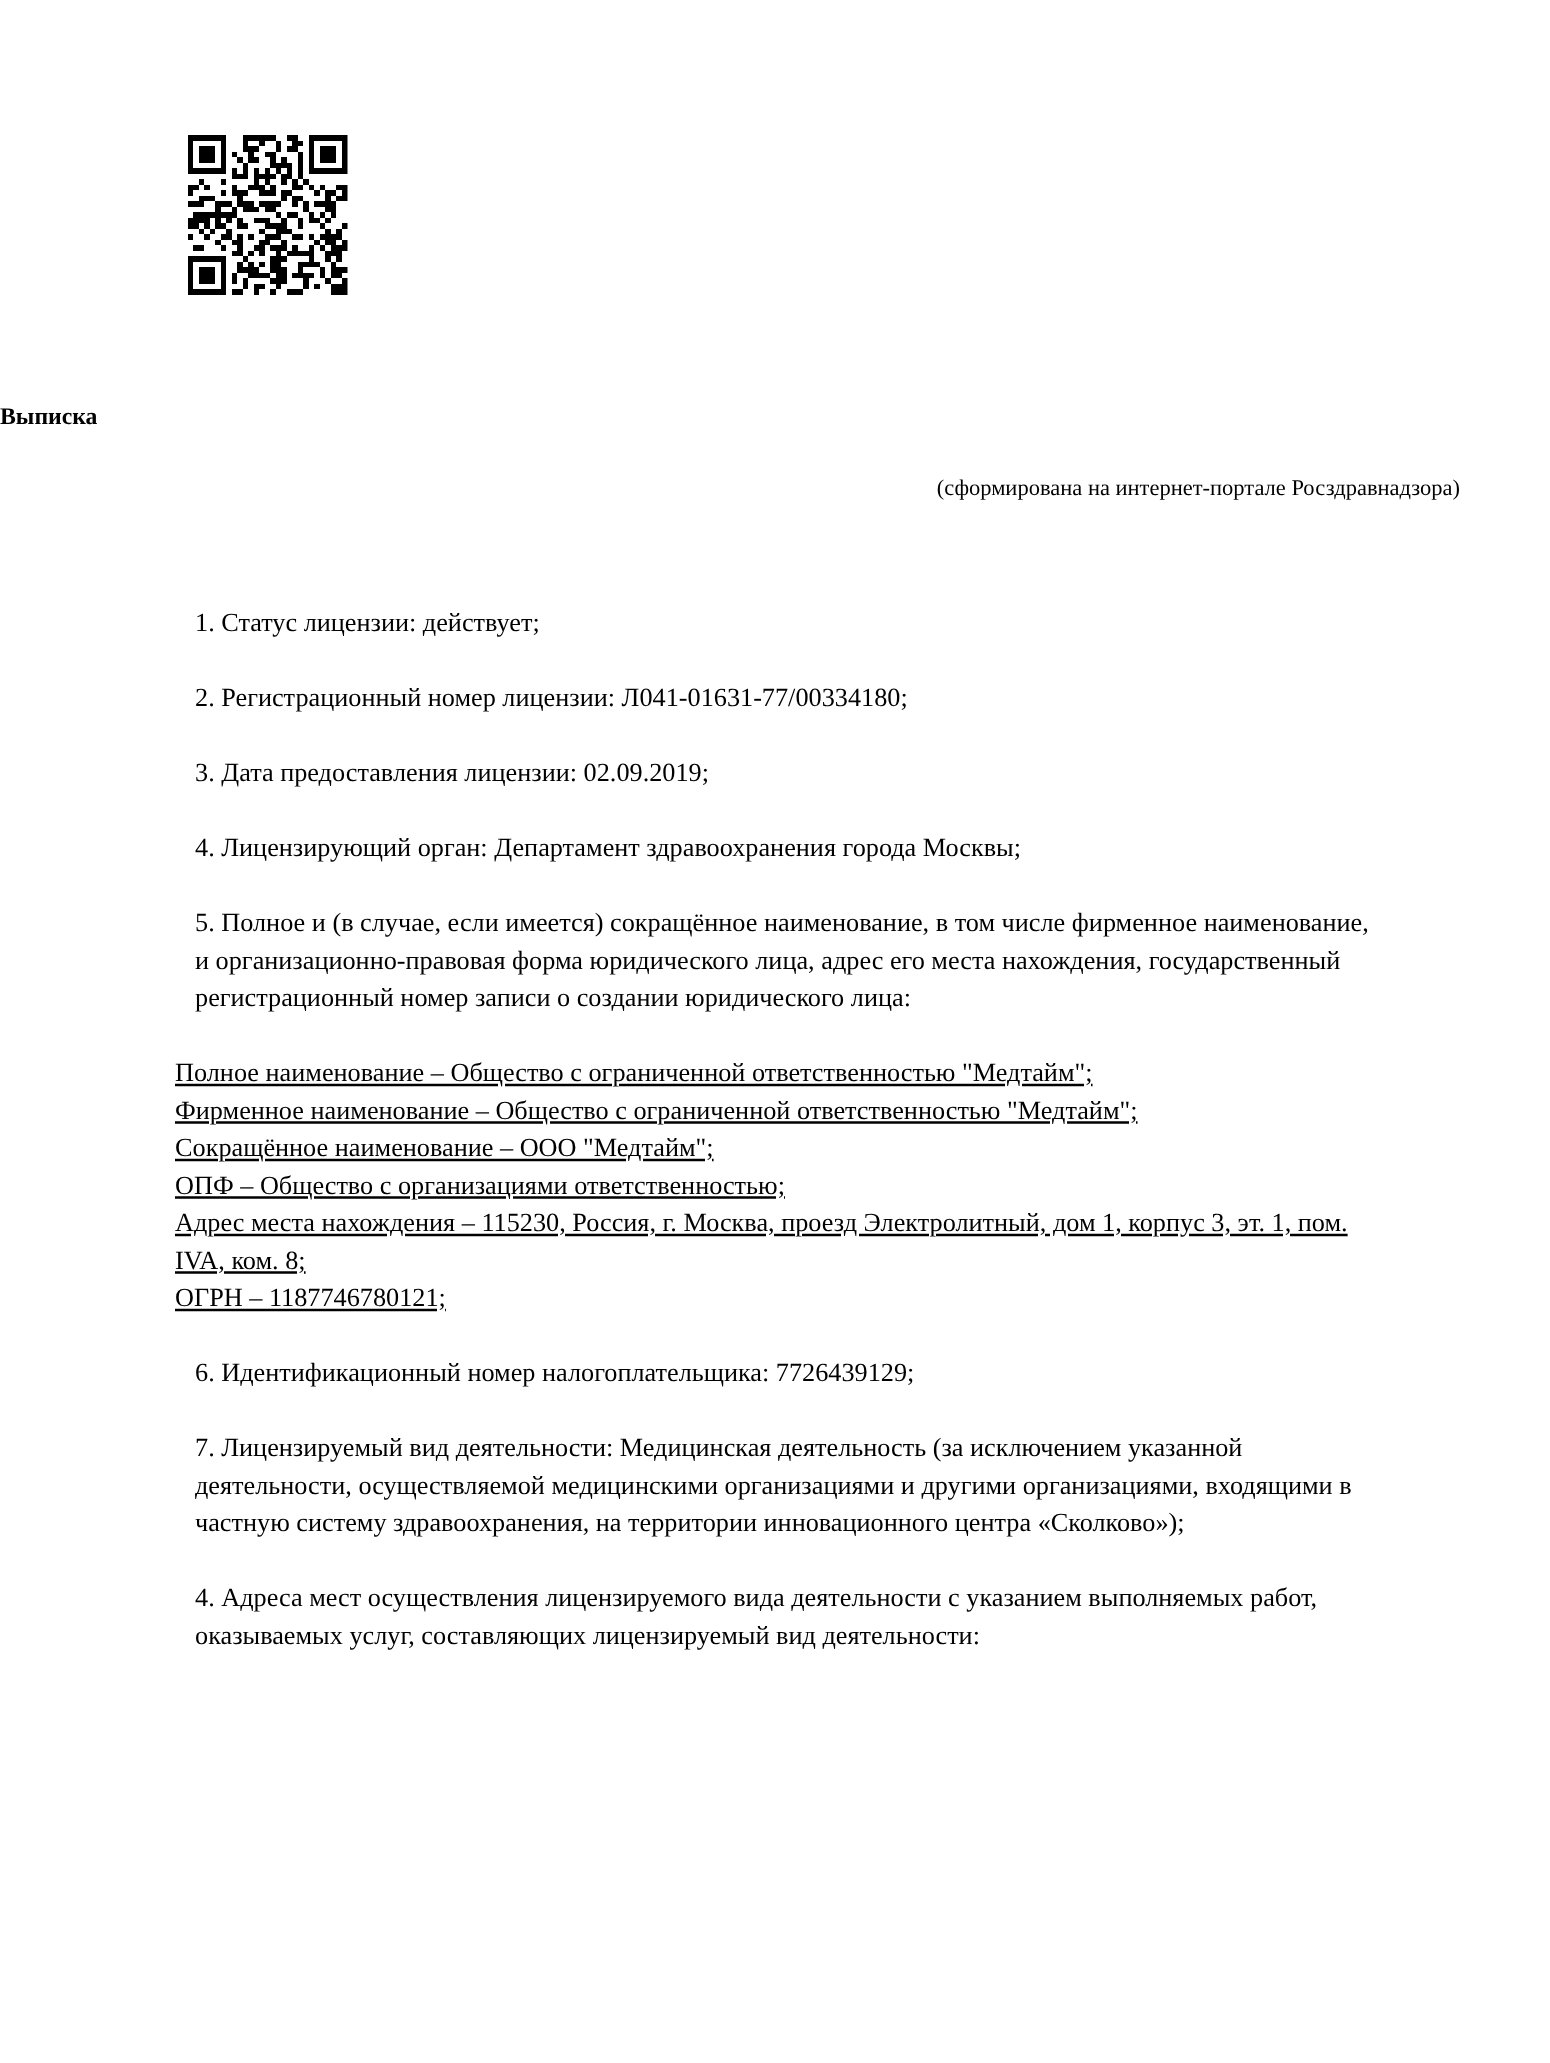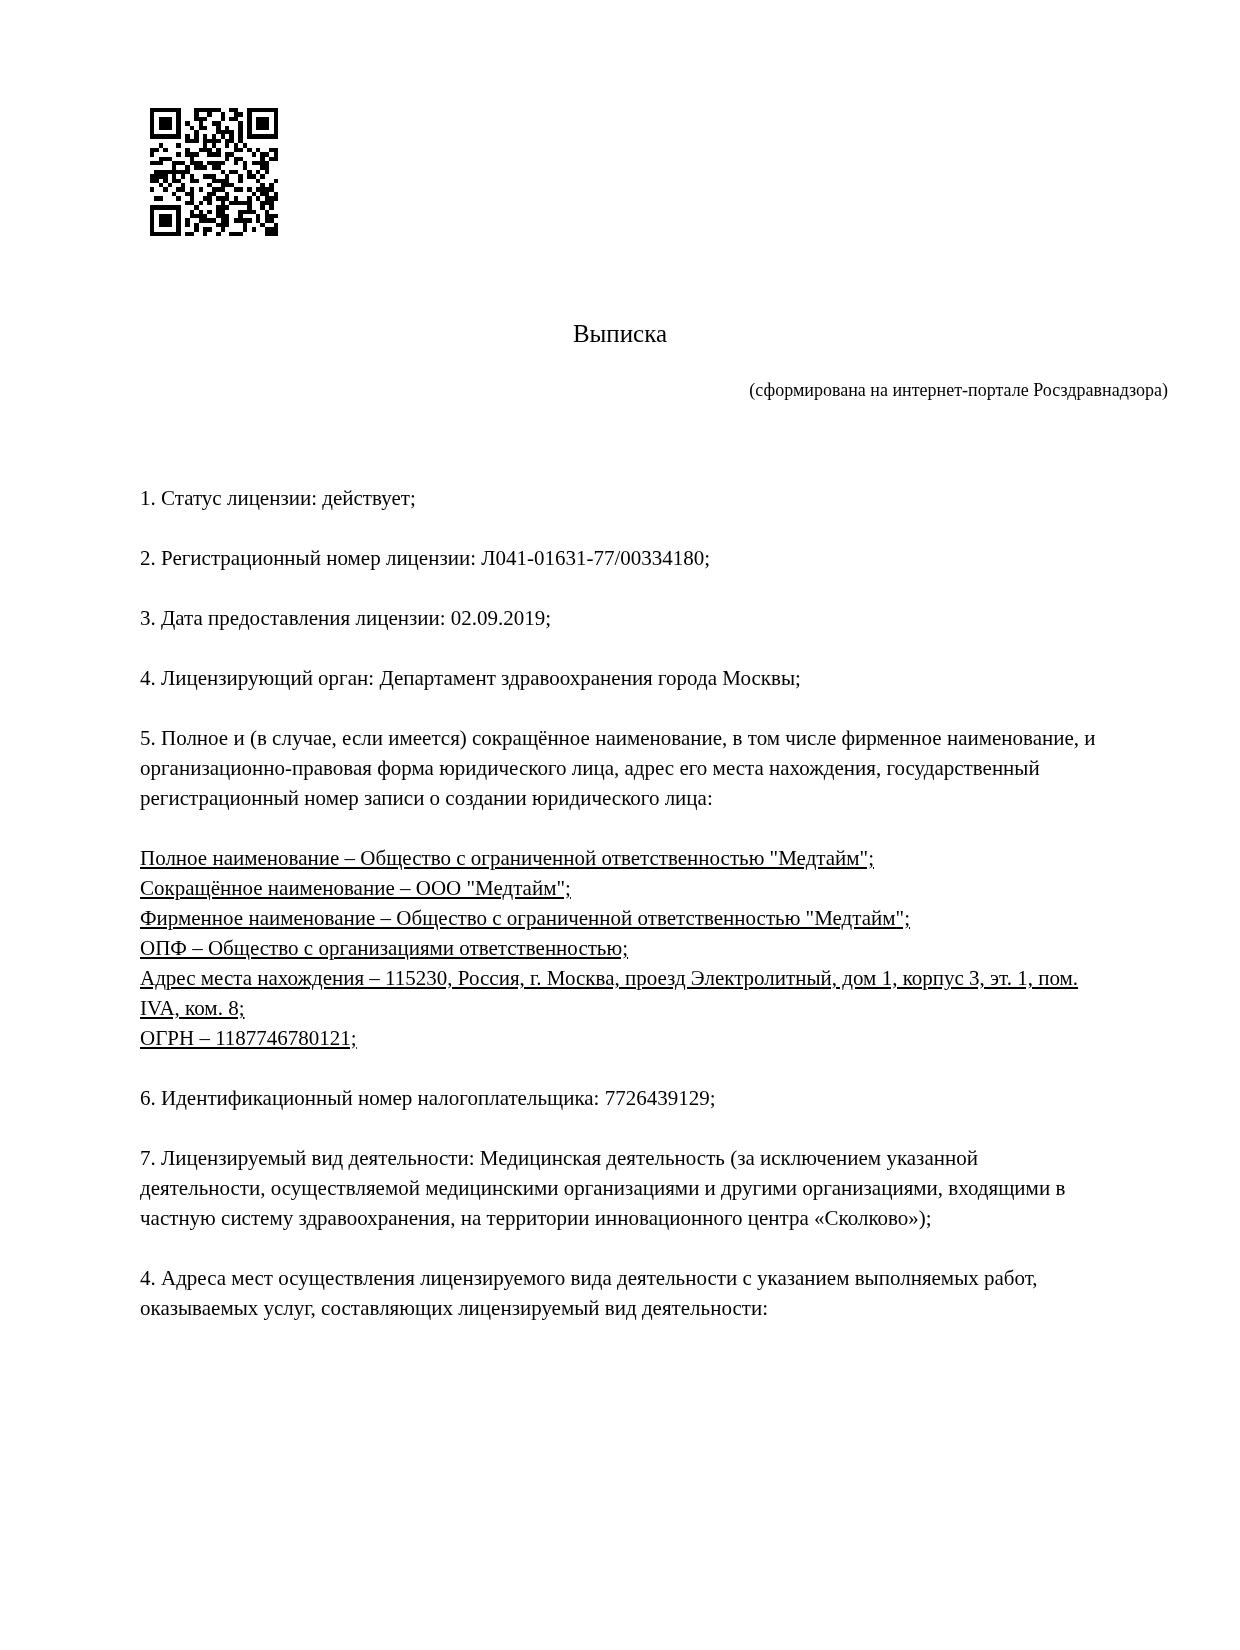--- a/index.html
+++ b/index.html
@@ -23,39 +23,39 @@
   .qr {
     position: absolute;
     left: 150px;
     top: 108px;
     width: 128px;
     height: 128px;
   }
   .qr svg { display: block; width: 128px; height: 128px; }
   .header {
     padding-top: 316px;
-    text-align: center;
-    font-weight: normal;
-    font-size: 25px;
+    text-align: left;
+    font-weight: bold;
+    font-size: 19px;
     line-height: 36px;
   }
   .subtitle {
     margin-top: 26px;
     padding-right: 72px;
     text-align: right;
     font-size: 18px;
     line-height: 25px;
   }
   .body-text {
     margin: 80px 135px 0 140px;
     font-size: 21px;
     line-height: 30px;
   }
   .body-text p {
-    margin: 0 0 30px 0;
+    margin: 0 0 30px 16px;
   }
   .company {
     margin: 0 0 30px 0;
     text-decoration: underline;
   }
 </style>
 </head>
 <body>
 
 <div class="page">
@@ -475,22 +475,22 @@
 
   <div class="body-text">
     <p>1. Статус лицензии: действует;</p>
     <p>2. Регистрационный номер лицензии: Л041-01631-77/00334180;</p>
     <p>3. Дата предоставления лицензии: 02.09.2019;</p>
     <p>4. Лицензирующий орган: Департамент здравоохранения города Москвы;</p>
     <p>5. Полное и (в случае, если имеется) сокращённое наименование, в том числе фирменное наименование, и организационно-правовая форма юридического лица, адрес его места нахождения, государственный регистрационный номер записи о создании юридического лица:</p>
 
     <div class="company">
       <div>Полное наименование – Общество с ограниченной ответственностью "Медтайм";</div>
+      <div>Фирменное наименование – Общество с ограниченной ответственностью "Медтайм";</div>
       <div>Сокращённое наименование – ООО "Медтайм";</div>
-      <div>Фирменное наименование – Общество с ограниченной ответственностью "Медтайм";</div>
       <div>ОПФ – Общество с организациями ответственностью;</div>
       <div>Адрес места нахождения – 115230, Россия, г. Москва, проезд Электролитный, дом 1, корпус 3, эт. 1, пом. IVA, ком. 8;</div>
       <div>ОГРН – 1187746780121;</div>
     </div>
 
     <p>6. Идентификационный номер налогоплательщика: 7726439129;</p>
     <p>7. Лицензируемый вид деятельности: Медицинская деятельность (за исключением указанной деятельности, осуществляемой медицинскими организациями и другими организациями, входящими в частную систему здравоохранения, на территории инновационного центра «Сколково»);</p>
     <p>4. Адреса мест осуществления лицензируемого вида деятельности с указанием выполняемых работ, оказываемых услуг, составляющих лицензируемый вид деятельности:</p>
   </div>
 

